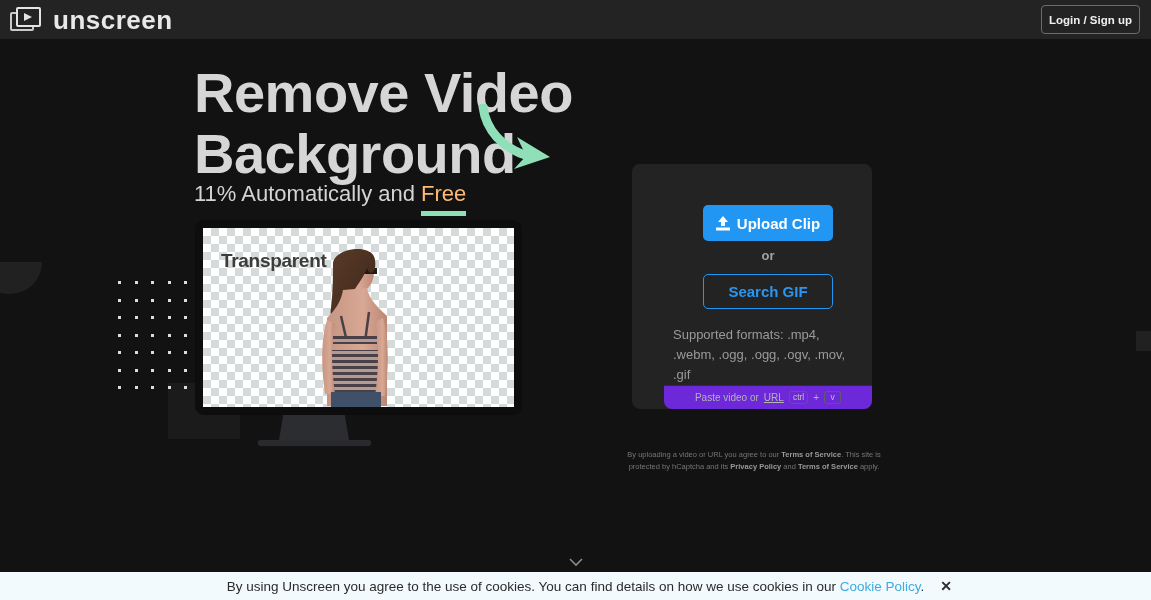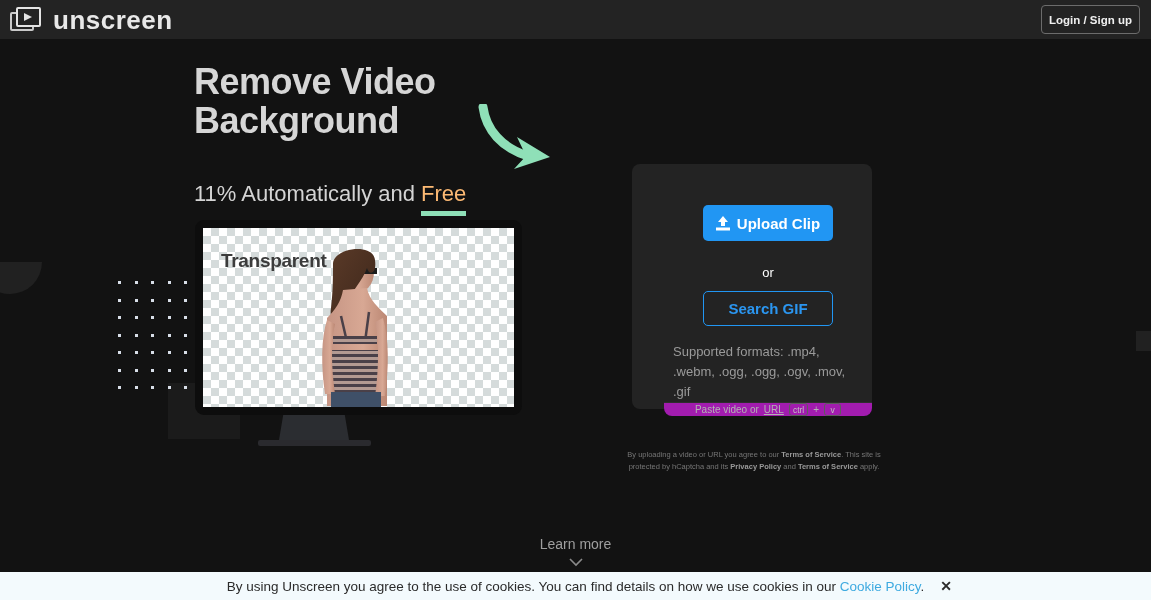--- a/index.html
+++ b/index.html
@@ -72,21 +72,21 @@
     width:76px; height:110px;
   }
   .dot-grid .dot {
     position:absolute; width:3px; height:3px; background:#d8dee8; border-radius:0;
   }
 
   
   .hero-heading {
     position:absolute; left:194px; top:62px;
     width:430px;
-    font-size:36px; font-weight:700; line-height:1.09;
+    font-size:56px; font-weight:700; line-height:1.09;
     color:#d6d6d6; letter-spacing:-0.5px;
   }
   .hero-sub {
     position:absolute; left:194px; top:181px;
     font-size:22px; color:#d4d4d4; font-weight:400;
     white-space:nowrap;
   }
   .hero-sub .free {
     font-weight:400; color:#fdba74; position:relative;
     padding-bottom:2px;
@@ -145,39 +145,39 @@
   }
   .btn-upload {
     width:130px; height:36px;
     background:#2196f3; border:none; border-radius:5px;
     color:#fff; font-size:15px; font-weight:700;
     font-family:"Liberation Sans", sans-serif;
     display:flex; align-items:center; justify-content:center; gap:7px;
     cursor:pointer;
   }
   .upload-icon { display:block; }
-  .or-text { margin-top:24px; font-size:13px; font-weight:400; color:#ffffff; }
+  .or-text { margin-top:7px; font-size:13px; font-weight:700; color:#a3a3a3; }
   .btn-search {
     margin-top:11px;
     width:130px; height:35px;
     background:transparent; border:1px solid #2196f3; border-radius:5px;
     color:#2b96f0; font-size:15px; font-weight:700;
     font-family:"Liberation Sans", sans-serif;
     cursor:pointer;
     display:flex; align-items:center; justify-content:center;
   }
   .formats {
     margin-top:16px; width:190px; text-align:left;
     font-size:13px; color:#9a9a9a; line-height:1.55;
   }
   .card-footer {
     height:34px; border-top:1px solid #2e2e2e;
     display:flex; align-items:center; justify-content:center; gap:5px;
     font-size:10px; color:#b4b4b4;
-    background:#a21caf; border-radius:0 0 8px 8px;
+    background:#6d28d9; border-radius:0 0 8px 8px;
   }
   .card-footer .url-link { color:#b4b4b4; text-decoration:underline; cursor:pointer; }
   .kbd {
     display:inline-flex; align-items:center; justify-content:center;
     min-width:17px; height:13px; padding:0 3px;
     border:1px solid #5e5e5e; border-radius:3px;
     font-size:8.5px; color:#c2c2c2; line-height:1;
   }
   .tos {
     position:absolute; left:620px; top:449px;
@@ -344,21 +344,20 @@
       <span>Paste video or </span>
         <a class="url-link">URL</a>
       <span class="kbd">ctrl</span>
       <span>+</span>
       <span class="kbd">v</span>
     </div>
   </div>
 
   <div class="tos"><span>By uploading a video or URL you agree to our </span><b>Terms of Service</b><span>. This site is protected by hCaptcha and its </span><b>Privacy Policy</b><span> and </span><b>Terms of Service</b><span> apply.</span></div>
 
-  <div class="learn-more">Learn more</div>
   <svg class="learn-chevron" width="14" height="9" viewBox="0 0 14 9">
     <path d="M1 1 L7 7 L13 1" stroke="#8a8a8a" stroke-width="1.6" fill="none"></path>
   </svg>
 
   <div class="cookie-bar">
     <div class="cookie-text"><span>By using Unscreen you agree to the use of cookies. You can find details on how we use cookies in our </span><a class="cookie-link">Cookie Policy</a><span>.</span></div>
     <button class="cookie-close">✕</button>
   </div>
 
 </div>

